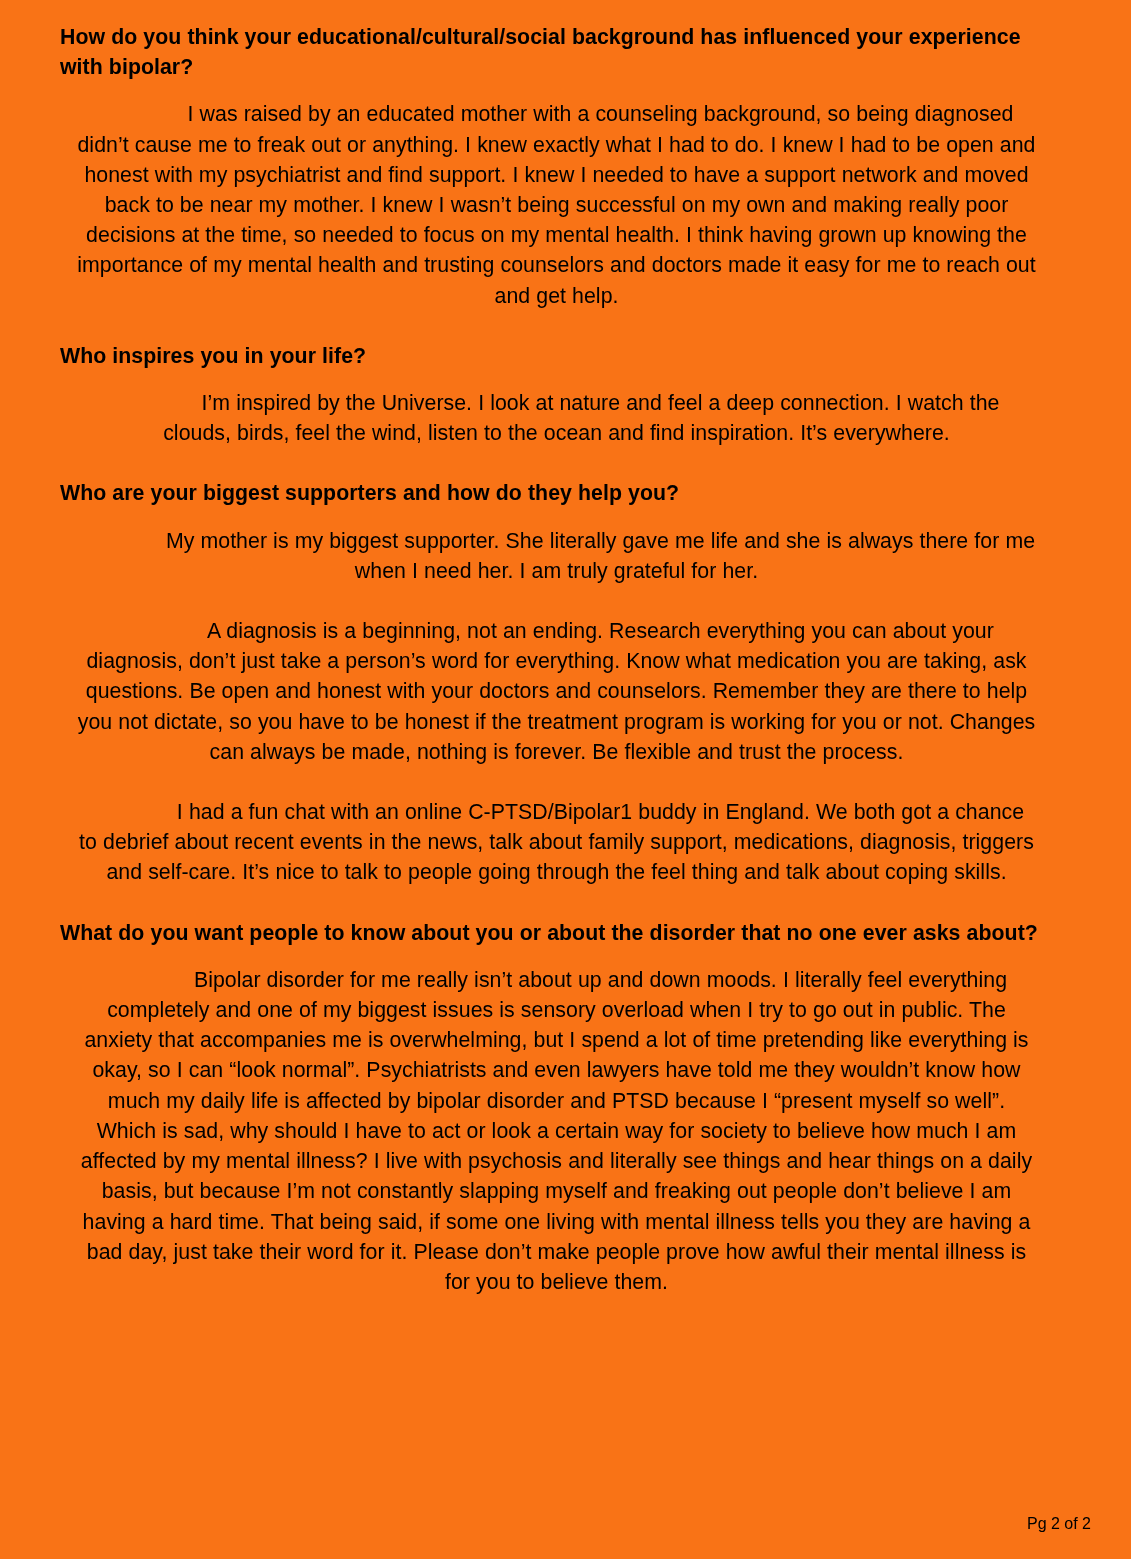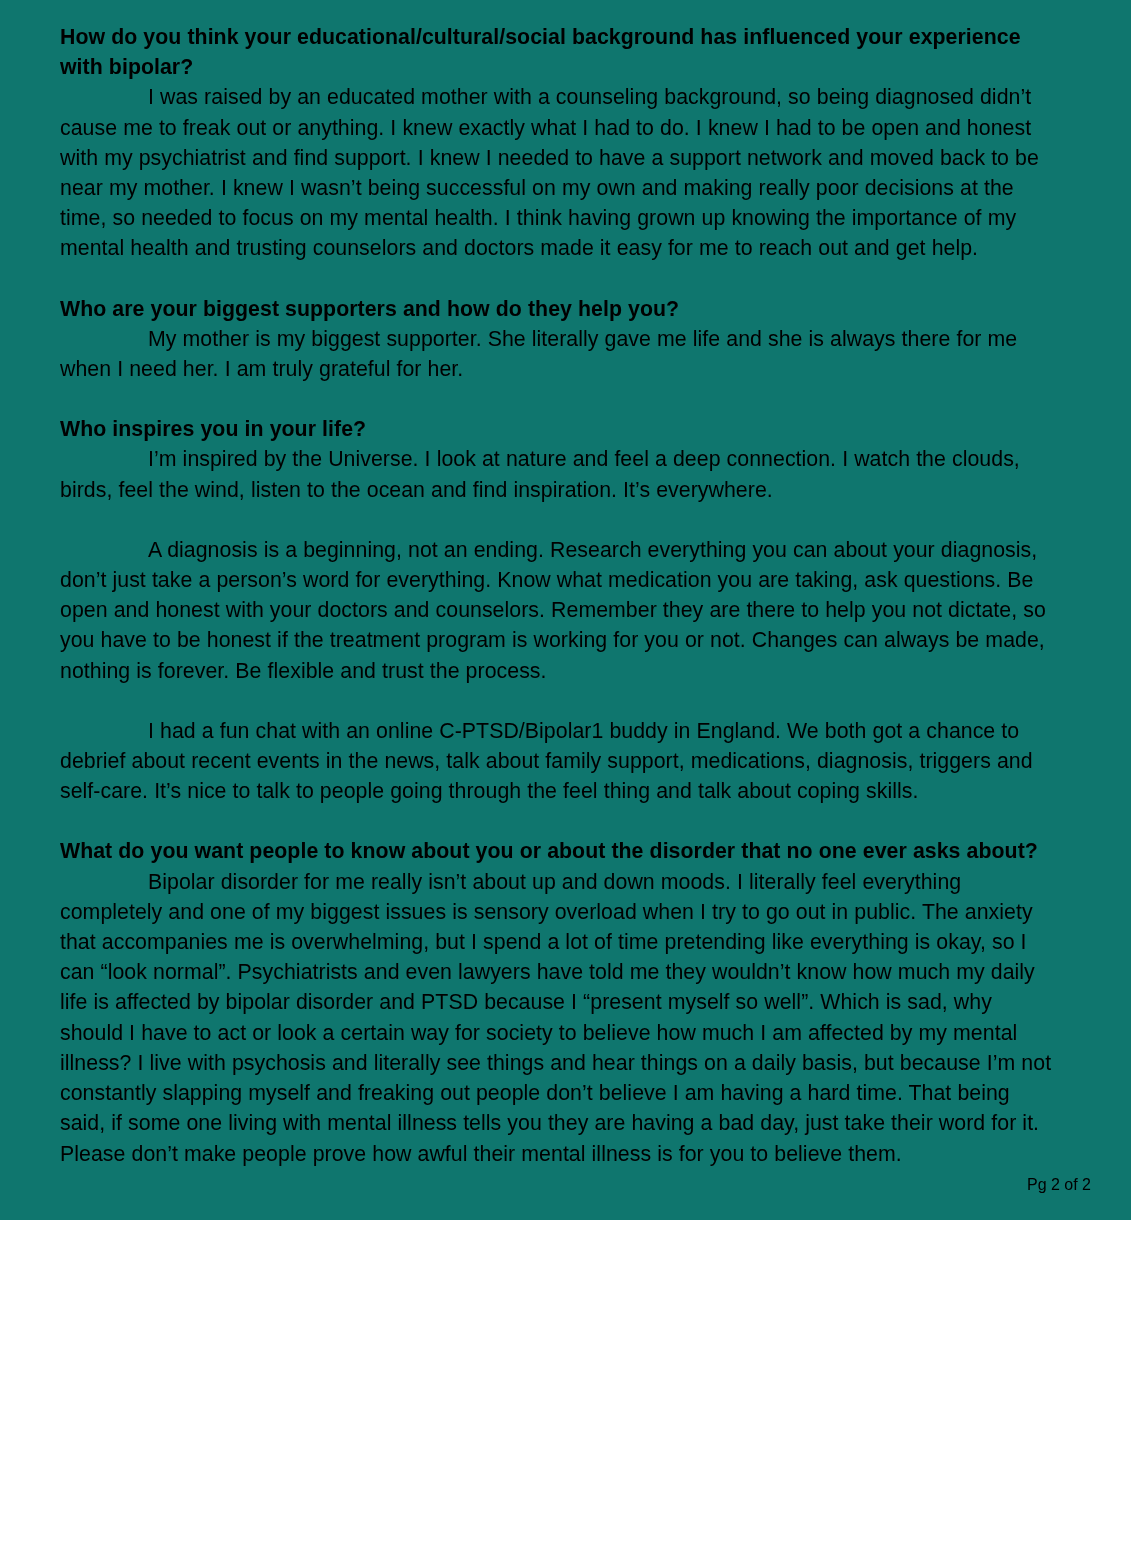--- a/index.html
+++ b/index.html
@@ -7,22 +7,22 @@
     padding: 0;
     background: #ffffff;
   }
   body {
     font-family: "Liberation Sans", sans-serif;
     color: #000000;
   }
   .page {
     position: relative;
     width: 1131px;
-    height: 1220px;
-    background: #0f766e;
+    height: 1559px;
+    background: #f97316;
     box-sizing: border-box;
     padding: 22px 78px 0 60px;
     overflow: hidden;
   }
   .doc {
     font-size: 21.3px;
     line-height: 30.2px;
     letter-spacing: 0.05px;
     word-spacing: 0.1px;
   }
@@ -32,24 +32,24 @@
   .qa-block:last-of-type {
     margin-bottom: 0;
   }
   .question {
     font-weight: bold;
     margin: 0;
     padding: 0;
     text-align: left;
   }
   .answer {
-    margin: 0;
+    margin: 17px;
     padding: 0;
     text-indent: 88px;
-    text-align: left;
+    text-align: center;
   }
   .footer {
     position: absolute;
     right: 40px;
     bottom: 20px;
     font-size: 16px;
     line-height: 30px;
     white-space: nowrap;
   }
 </style>
@@ -58,27 +58,27 @@
 
 <div class="page">
   <div class="doc">
 
     <div class="qa-block">
       <p class="question">How do you think your educational/cultural/social background has influenced your experience with bipolar?</p>
       <p class="answer">I was raised by an educated mother with a counseling background, so being diagnosed didn’t cause me to freak out or anything. I knew exactly what I had to do. I knew I had to be open and honest with my psychiatrist and find support. I knew I needed to have a support network and moved back to be near my mother. I knew I wasn’t being successful on my own and making really poor decisions at the time, so needed to focus on my mental health. I think having grown up knowing the importance of my mental health and trusting counselors and doctors made it easy for me to reach out and get help.</p>
     </div>
 
     <div class="qa-block">
-      <p class="question">Who are your biggest supporters and how do they help you?</p>
-      <p class="answer">My mother is my biggest supporter. She literally gave me life and she is always there for me when I need her. I am truly grateful for her.</p>
+      <p class="question">Who inspires you in your life?</p>
+      <p class="answer">I’m inspired by the Universe. I look at nature and feel a deep connection. I watch the clouds, birds, feel the wind, listen to the ocean and find inspiration. It’s everywhere.</p>
     </div>
 
     <div class="qa-block">
-      <p class="question">Who inspires you in your life?</p>
-      <p class="answer">I’m inspired by the Universe. I look at nature and feel a deep connection. I watch the clouds, birds, feel the wind, listen to the ocean and find inspiration. It’s everywhere.</p>
+      <p class="question">Who are your biggest supporters and how do they help you?</p>
+      <p class="answer">My mother is my biggest supporter. She literally gave me life and she is always there for me when I need her. I am truly grateful for her.</p>
     </div>
 
     <div class="qa-block">
       <p class="answer">A diagnosis is a beginning, not an ending. Research everything you can about your diagnosis, don’t just take a person’s word for everything. Know what medication you are taking, ask questions. Be open and honest with your doctors and counselors. Remember they are there to help you not dictate, so you have to be honest if the treatment program is working for you or not. Changes can always be made, nothing is forever. Be flexible and trust the process.</p>
     </div>
 
     <div class="qa-block">
       <p class="answer">I had a fun chat with an online C-PTSD/Bipolar1 buddy in England. We both got a chance to debrief about recent events in the news, talk about family support, medications, diagnosis, triggers and self-care. It’s nice to talk to people going through the feel thing and talk about coping skills.</p>
     </div>
 

